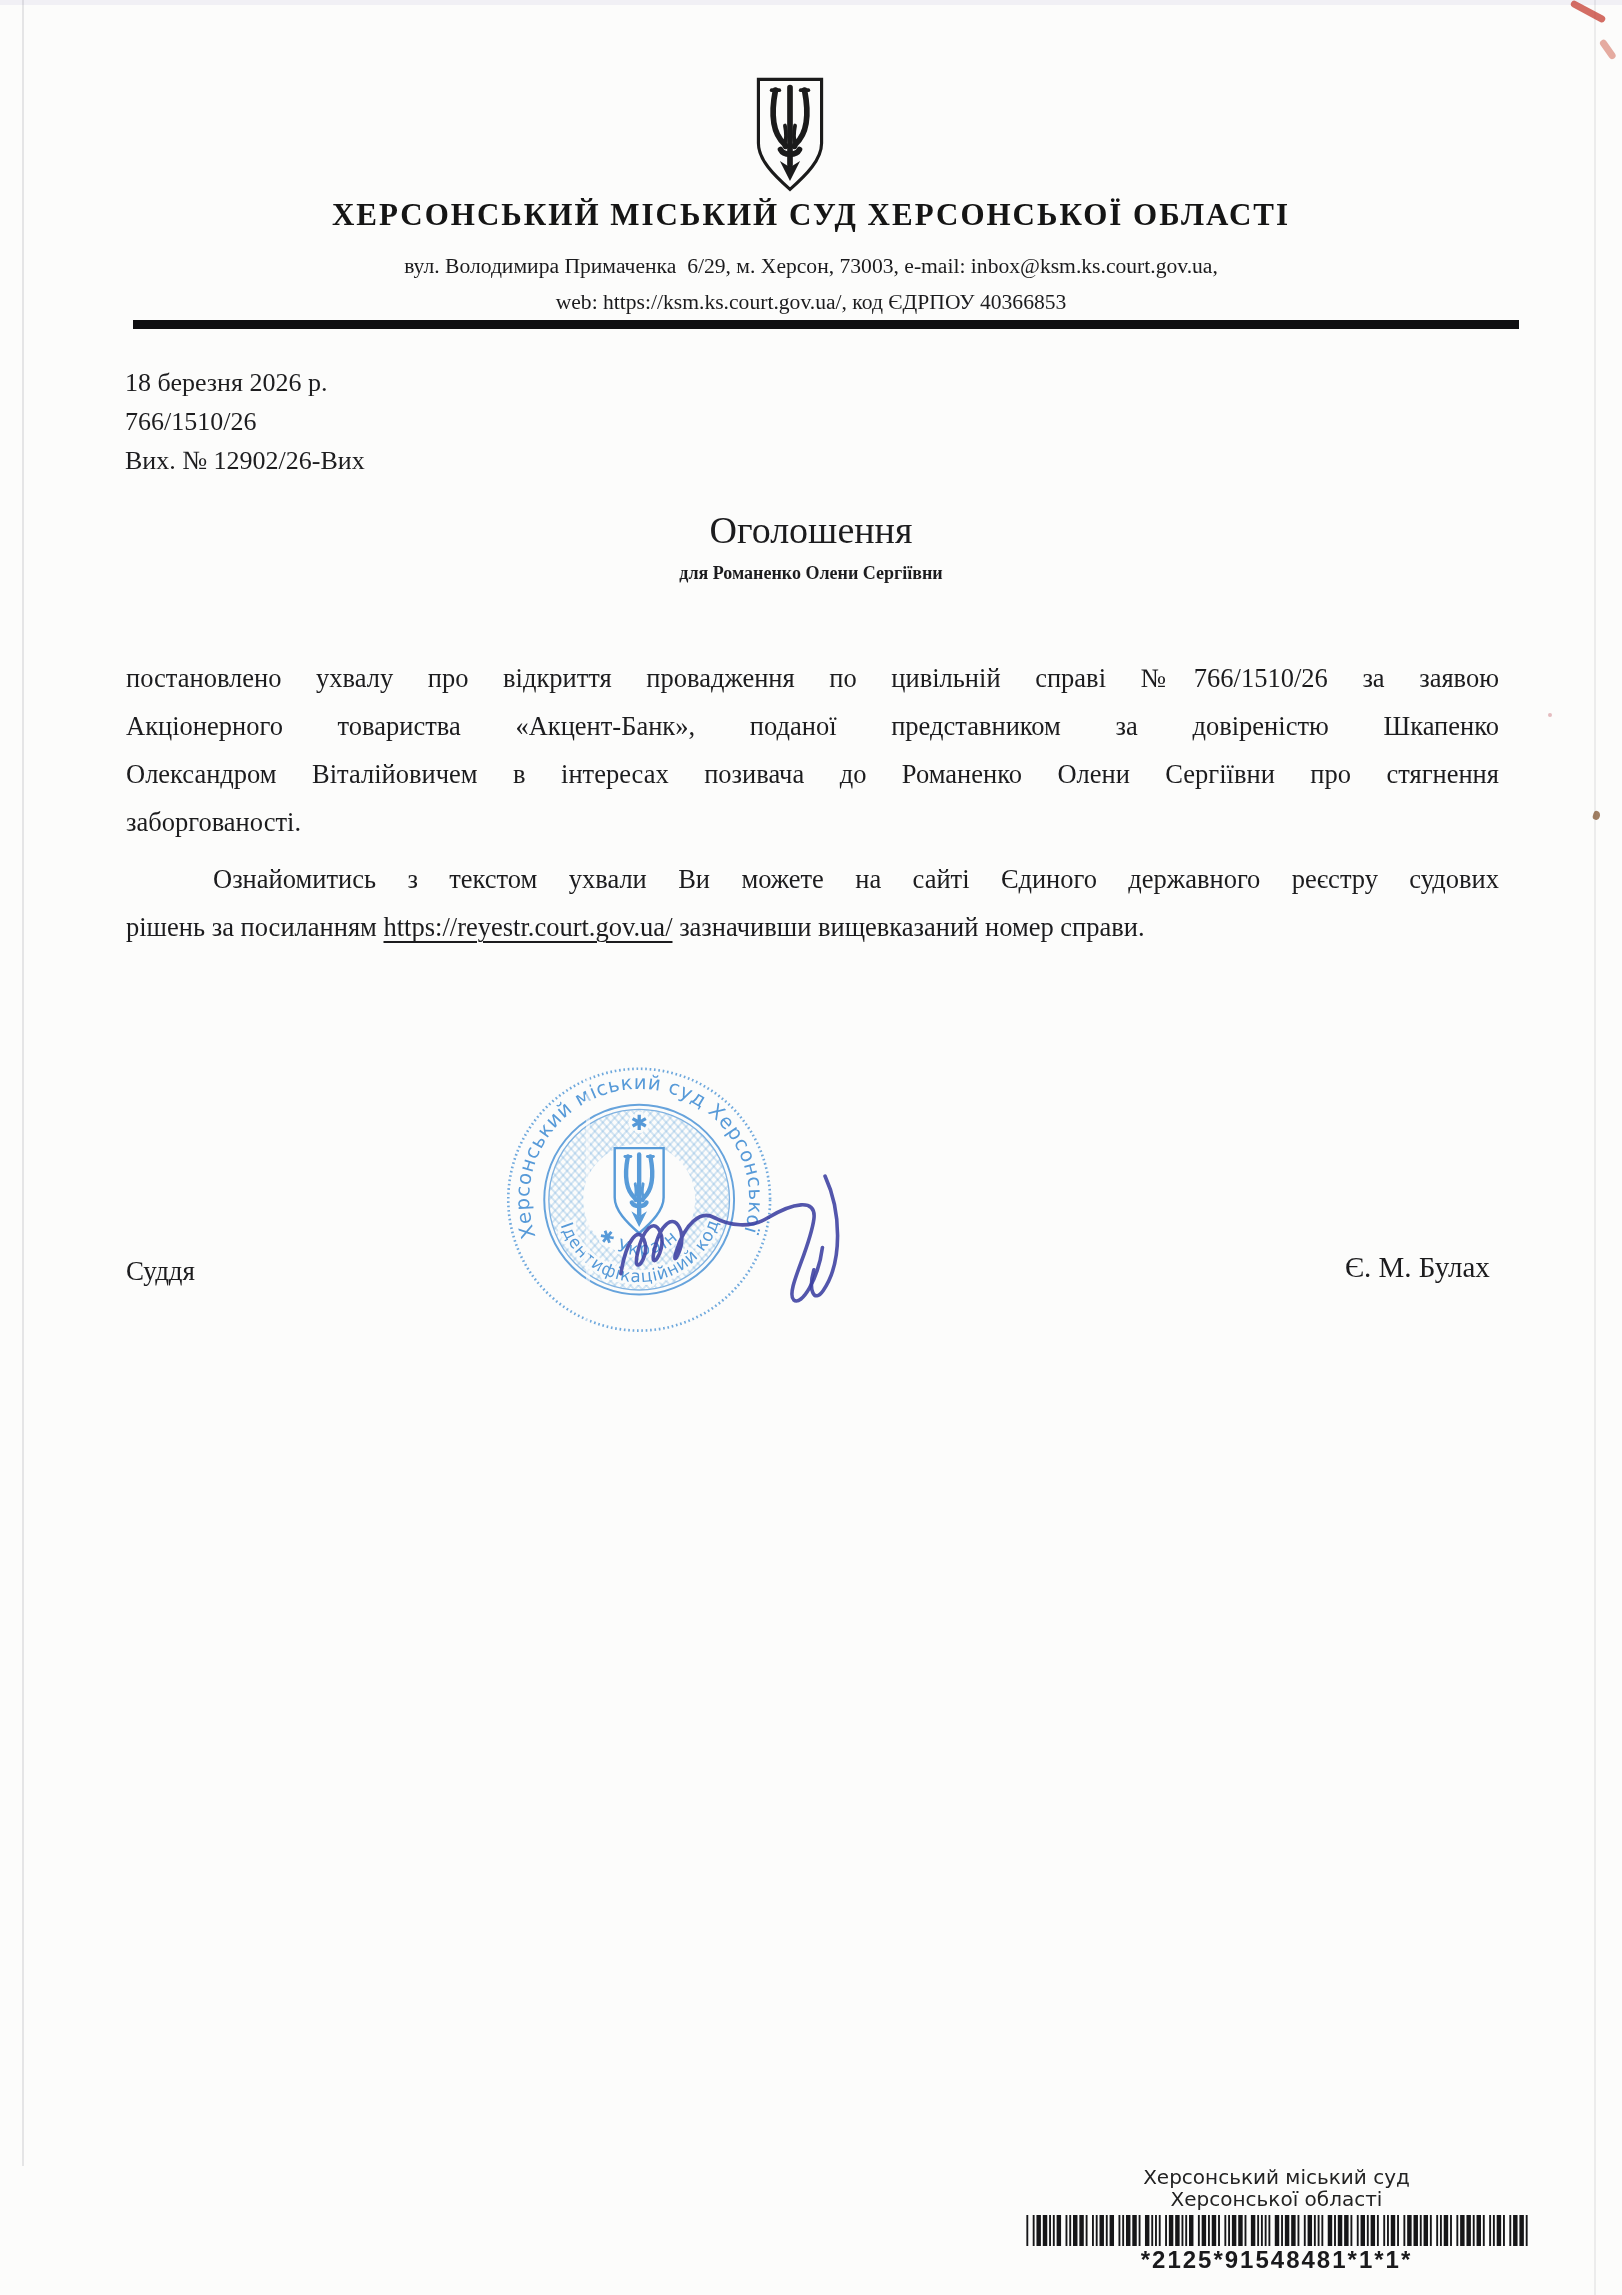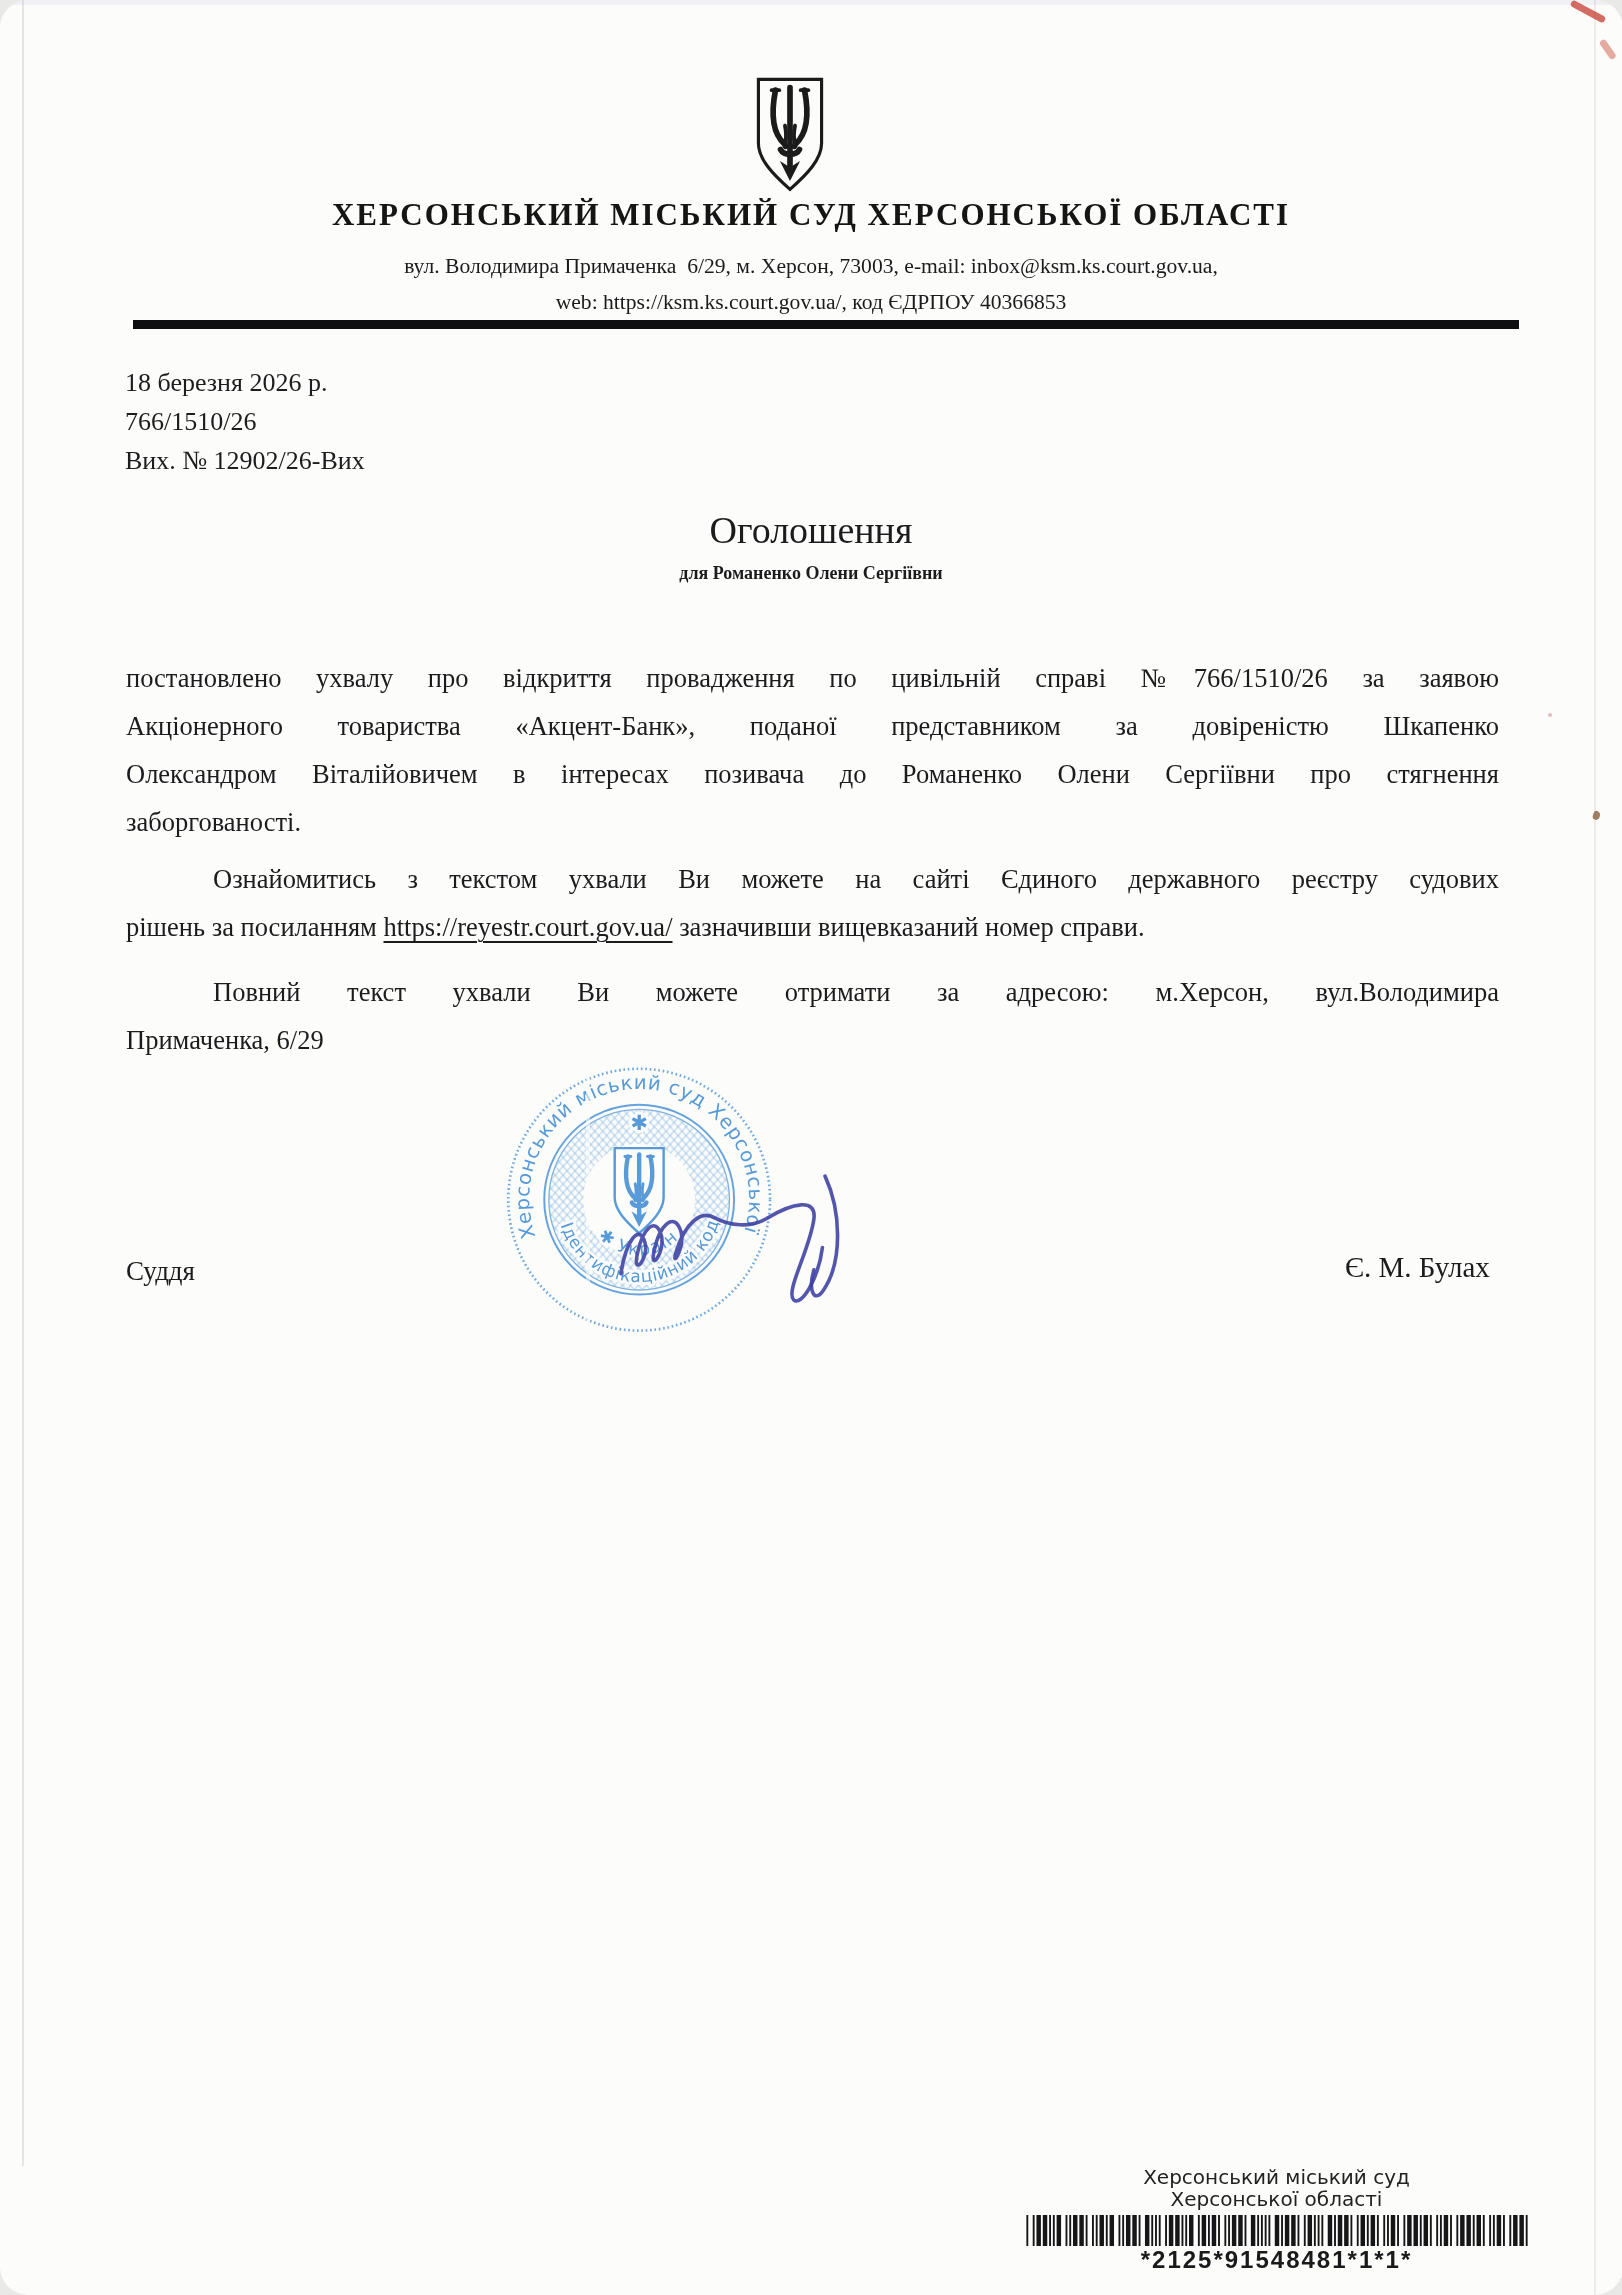--- a/index.html
+++ b/index.html
@@ -1,17 +1,17 @@
 <!DOCTYPE html>
 <html style="--paper: #fcfcfb; --ink: #1c1c1e; --stamp-blue: #4b93d6; --stamp-hatch: #74aede; --signature-ink: #3b3fa0; --accent-red: #c63e32;font-size:10.5px"><head>
 <meta charset="utf-8">
 <style>
   html,body{margin:0;padding:0;background:#e9e9e7;}
   .page{position:relative;width:1623px;height:2295px;background:var(--paper,#fcfcfb);
-        overflow:hidden;font-family:"Liberation Serif",serif;color:var(--ink,#1c1c1e);border-radius:28px;}
+        overflow:hidden;font-family:"Liberation Serif",serif;color:var(--ink,#1c1c1e);}
 
   
   .emblem{position:absolute;left:752px;top:75px;color:#1b1b1b;}
   .court-name{position:absolute;left:124px;top:197px;width:1374px;text-align:center;
               font-weight:bold;font-size:31px;letter-spacing:2px;color:#151515;white-space:nowrap;}
   .addr{position:absolute;left:124px;width:1374px;text-align:center;font-size:21.6px;
         color:#1b1b1d;white-space:pre-wrap;}
   .addr1{top:254px;}
   .addr2{top:290px;}
   .rule{position:absolute;left:133px;top:320px;width:1386px;height:8.5px;background:#0f0f11;}
@@ -131,24 +131,20 @@
   <div class="body">
       <div class="para">
         <div class="line just"><span>постановлено ухвалу про відкриття провадження по цивільній справі №766/1510/26 за заявою</span></div>
         <div class="line just"><span>Акціонерного товариства «Акцент-Банк», поданої представником за довіреністю Шкапенко</span></div>
         <div class="line just"><span>Олександром Віталійовичем в інтересах позивача до Романенко Олени Сергіївни про стягнення</span></div>
         <div class="line"><span>заборгованості.</span></div>
       </div>
       <div class="para">
         <div class="line just indent"><span>Ознайомитись з текстом ухвали Ви можете на сайті Єдиного державного реєстру судових</span></div>
         <div class="line"><span>рішень за посиланням </span><a class="doc-link" href="#">https://reyestr.court.gov.ua/</a><span> зазначивши вищевказаний номер справи.</span></div>
-      </div>
-      <div class="para">
-        <div class="line just indent"><span>Повний текст ухвали Ви можете отримати за адресою: м.Херсон, вул.Володимира</span></div>
-        <div class="line"><span>Примаченка, 6/29</span></div>
       </div>
     </div>
 
   <div class="sig-row">
     <span class="judge-label">Суддя</span>
     <span class="judge-name">Є. М. Булах</span>
   </div>
 
   <svg class="stamp-svg" width="432" height="308" viewBox="742 1600 660 470">
     <defs>

